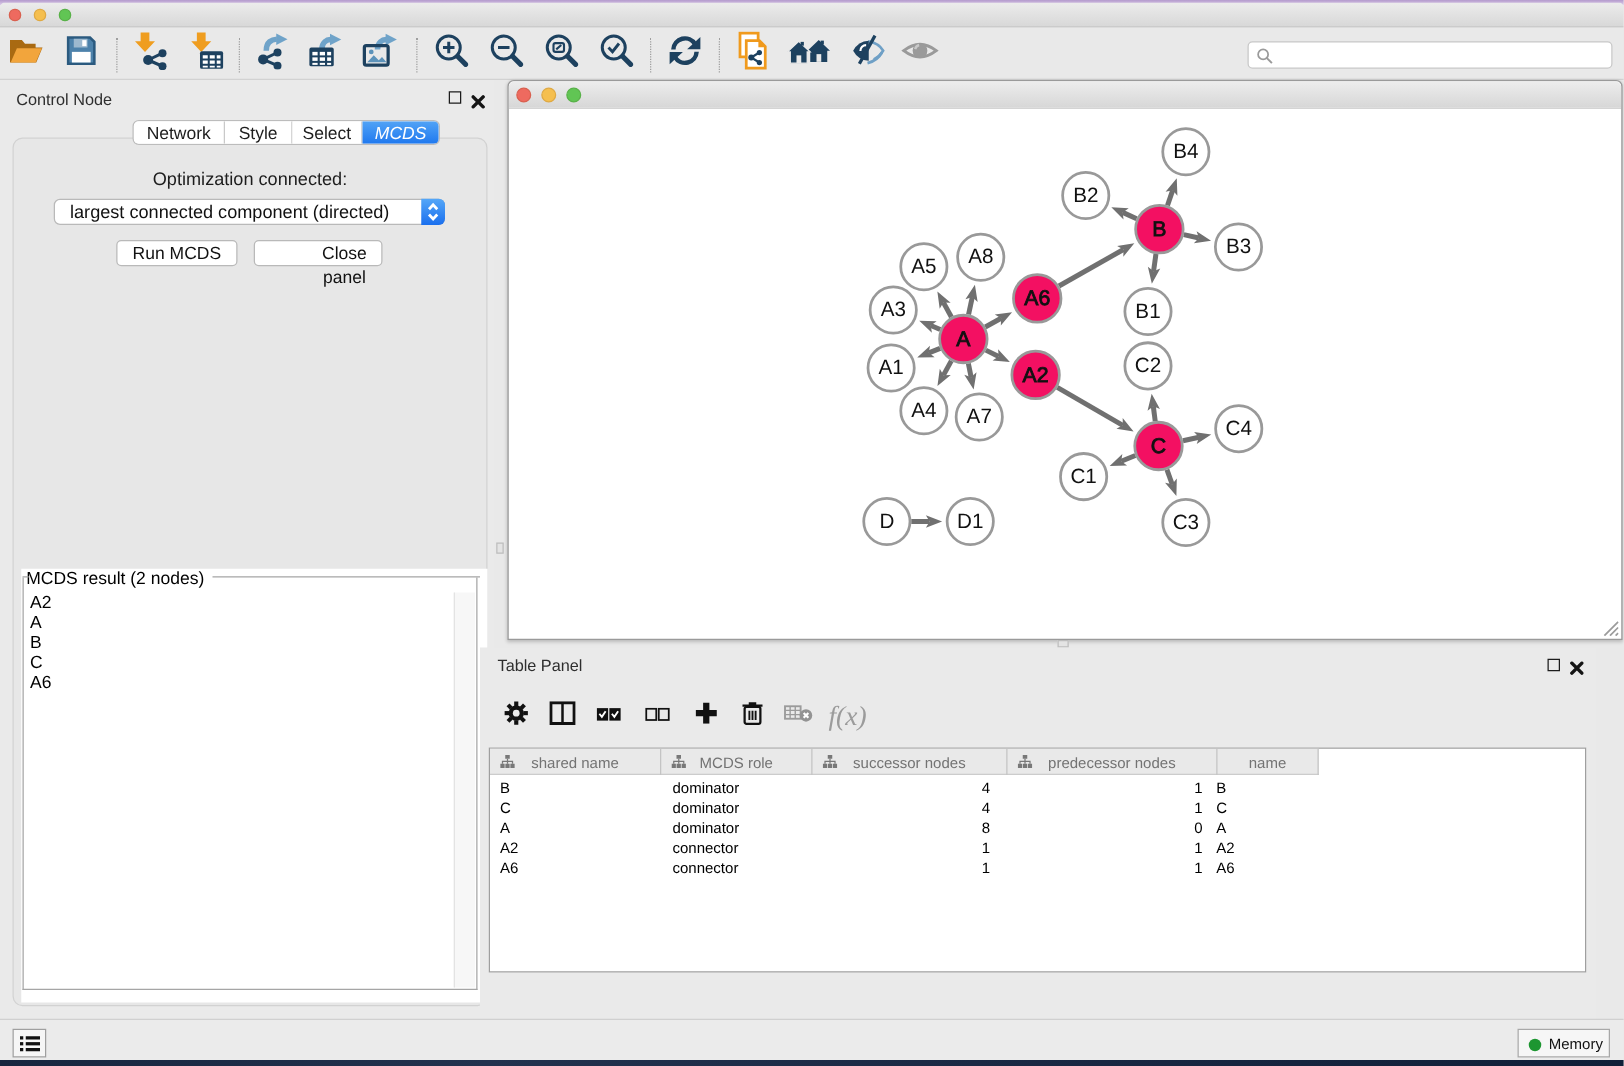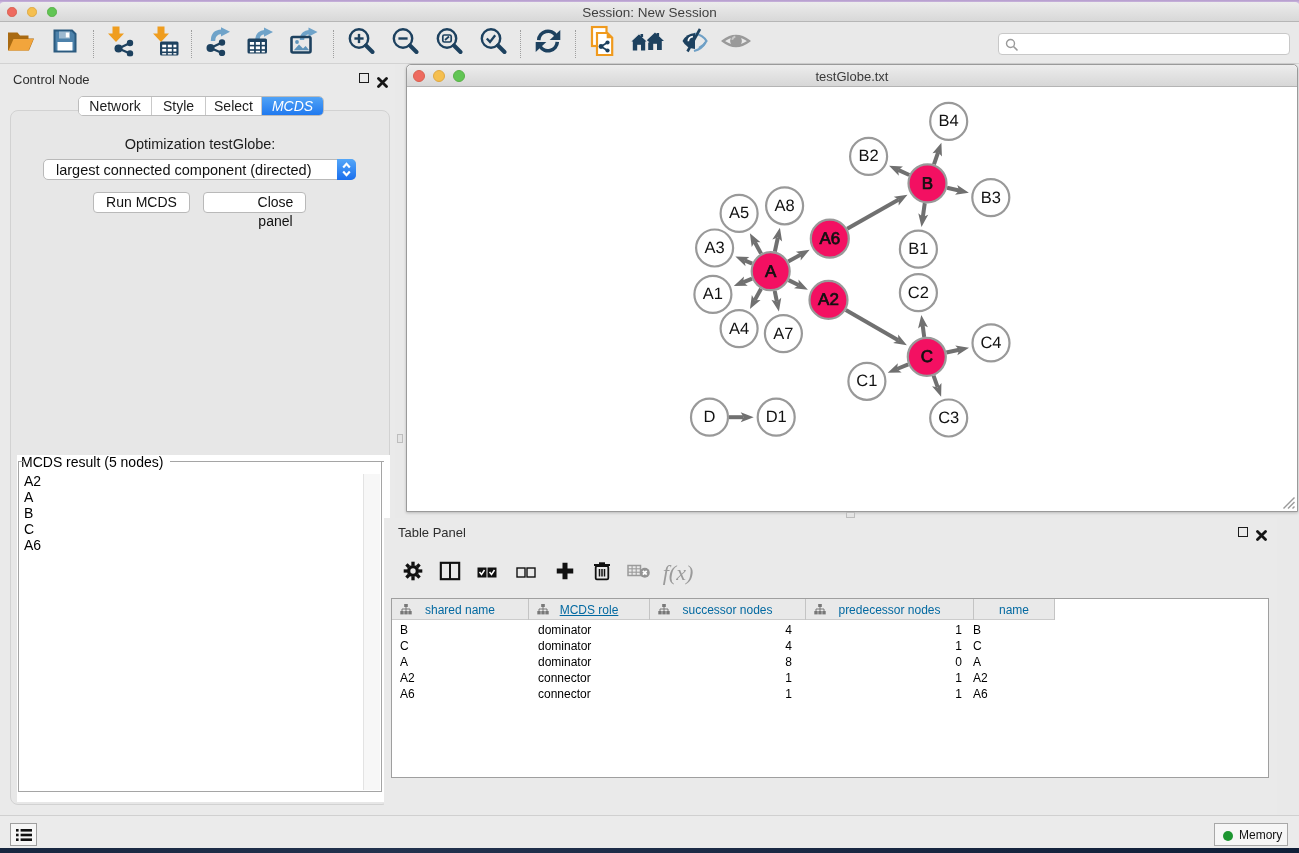--- a/index.html
+++ b/index.html
@@ -36,21 +36,21 @@
   .panel-title { font-size:13px; color:#2e2e2e; }
   #cp-title { left:13px; top:8px; }
   .float-icon { width:10px; height:10px; border:1.6px solid #1c1c1c; display:inline-block; }
   .close-x { width:11px; height:11px; }
   #cp-float { left:359px; top:9px; }
   #cp-close { left:377px; top:10px; }
   #tp-float { left:854px; top:9px; }
   #tp-close { left:872px; top:9px; }
 
   .seg { position:absolute; display:flex; height:20px; border:1px solid #bcbcbc;
-    border-radius:5px; background:#fff; overflow:hidden; }
+    border-radius:5px; background:#fff; overflow:hidden;margin-left:28px; }
   .seg .seg-item { font-size:13px; color:#1d1d1d; text-align:center; line-height:18.5px;
     border-right:1px solid #c9c9c9; background:#fff; }
   .seg .seg-item:last-child { border-right:none; }
   .seg .seg-item.sel { background:linear-gradient(#51a3f6,#2079ef); color:#fff;font-style:italic; }
 
   #cp-tabs { left:78px; top:32px; z-index:2; }
   #cp-tabs .seg-item { font-size:14px; }
   #cp-tabs .seg-item:nth-child(1){ width:73px; }
   #cp-tabs .seg-item:nth-child(2){ width:54px; }
   #cp-tabs .seg-item:nth-child(3){ width:56px; }
@@ -102,24 +102,24 @@
   #tp-toolbar { left:11px; top:36px; width:872px; height:37px; }
   .ticon { position:absolute; top:50%; transform:translate(-50%,-50%); }
   .fx { font-family:"Liberation Serif", serif; font-style:italic; font-size:22px; color:#9b9b9b; }
 
   #data-table { left:7px; top:80px; width:878px; height:180px; background:#fff;
     border:1px solid #9f9f9f; }
   #thead { position:absolute; left:0; top:0; height:21px; width:663px; display:flex;
     background:#e9e9e9; border-bottom:1px solid #cccccc; }
   .th { position:relative; height:21px; border-right:1px solid #c4c4c4;
     display:flex; align-items:center; justify-content:center; gap:6px;
-    font-size:12px; color:#0369a1; }
+    font-size:12px; color:#737373; }
   .th svg { position:absolute; left:8px; top:5px; }
   #thead .th:nth-child(1){ width:137px; }
-  #thead .th:nth-child(2){ width:121px;text-decoration:underline; }
+  #thead .th:nth-child(2){ width:121px; }
   #thead .th:nth-child(3){ width:156px; }
   #thead .th:nth-child(4){ width:168px; }
   #thead .th:nth-child(5){ width:81px; }
   .tr { position:absolute; left:0; height:16px; width:663px; font-size:12px; color:#000; }
   .td { position:absolute; top:1px; }
   .td.c0 { left:8px; }
   .td.c1 { left:146px; }
   .td.c2 { width:142px; left:258px; text-align:right; }
   .td.c3 { width:156px; left:414px; text-align:right; }
   .td.c4 { left:581px; }
@@ -145,21 +145,20 @@
     background:linear-gradient(90deg,#17263f,#22324e 30%,#1a2944 60%,#101f38); }
 </style>
 </head>
 <body>
 
 <div id="top-strip" class="abs"></div>
 <div id="titlebar" class="abs">
   <div class="abs light red" style="left:7px;"></div>
   <div class="abs light yellow" style="left:27px;"></div>
   <div class="abs light green" style="left:47px;"></div>
-  <div id="title-text" class="abs">Session: New Session</div>
 </div>
 
 <div id="toolbar" class="abs">
   <span class="tbtn" style="left:21px">
     <svg width="30" height="25" viewBox="0 0 30 25">
       <path d="M2 4 h9.5 l2.5 3 h8.5 v5 H2 z" fill="#a96a12"></path>
       <path d="M2 22 L2 10 L6.8 10 L28 10 L23 22 z" fill="#a96a12"></path>
       <path d="M2.5 22 L7.5 10.5 h20 L22.5 22 z" fill="#f2a53c"></path>
     </svg>
   </span>
@@ -350,34 +349,34 @@
         <path d="M1.5 1.5 L9.5 9.5 M9.5 1.5 L1.5 9.5" stroke="#151515" stroke-width="2.8" stroke-linecap="round"></path>
       </svg>
   </span>
   <div id="cp-tabs" class="seg">
       <div class="seg-item">Network</div>
       <div class="seg-item">Style</div>
       <div class="seg-item">Select</div>
       <div class="seg-item sel">MCDS</div>
     </div>
   <div id="cp-inner" class="abs">
-    <div id="opt-label" class="abs">Optimization testGlobe:</div>
+    <div id="opt-label" class="abs">Optimization connected:</div>
     <div id="opt-select" class="abs">
       <span id="opt-select-text">largest connected component (directed)</span>
       <span id="opt-stepper">
         <svg width="19" height="21" viewBox="0 0 19 21">
           <path d="M6.2 8.4 L9.5 4.8 L12.8 8.4" fill="none" stroke="#ffffff" stroke-width="2.2" stroke-linejoin="miter"></path>
           <path d="M6.2 12.6 L9.5 16.2 L12.8 12.6" fill="none" stroke="#ffffff" stroke-width="2.2" stroke-linejoin="miter"></path>
         </svg>
       </span>
     </div>
     <div id="btn-run" class="btn">Run MCDS</div>
     <div id="btn-close" class="btn">Close panel</div>
     <div id="result-outer" class="abs">
-      <div id="result-title">MCDS result (5 nodes)</div>
+      <div id="result-title">MCDS result (2 nodes)</div>
       <div id="result-box">
         <span class="rb-top" id="rb-top-l"></span>
         <span class="rb-top" id="rb-top-r"></span>
         <div id="result-list" class="abs">
             <div>A2</div>
             <div>A</div>
             <div>B</div>
             <div>C</div>
             <div>A6</div>
           </div>
@@ -385,21 +384,20 @@
       </div>
     </div>
   </div>
 </div>
 
 <div id="net-window" class="abs">
   <div id="net-titlebar" class="abs">
     <div class="abs light red" style="left:6px;"></div>
     <div class="abs light yellow" style="left:26px;"></div>
     <div class="abs light green" style="left:46px;"></div>
-    <div id="net-title-text" class="abs">testGlobe.txt</div>
   </div>
   <svg id="graph-svg" width="890" height="425">
       <line x1="354.105944290144" y1="166.65137911298496" x2="347.69034052851595" y2="154.91650894139943" stroke="#707070" stroke-width="4"></line>
       <polygon points="342.89331267358796,146.1421984978919 353.51660410674805,155.1502881469877 347.69034052851595,154.91650894139943 344.74229366324056,159.94731600191568" fill="#707070"></polygon>
       <line x1="367.8578906258273" y1="164.63697504107154" x2="370.84342773303064" y2="150.58991555825872" stroke="#707070" stroke-width="4"></line>
       <polygon points="372.9223730459443,140.8084030787945 375.1105003788887,154.56384195855483 370.84342773303064,150.58991555825872 365.3289878994244,152.48489664564116" fill="#707070"></polygon>
       <line x1="345.21805833486167" y1="176.55684408857024" x2="337.63315520584985" y2="173.42012835607335" stroke="#707070" stroke-width="4"></line>
       <polygon points="328.39218437328066,169.59855040035848 342.316235433478,169.94611632650322 337.63315520584985,173.42012835607335 338.4946574777631,179.1870871590724" fill="#707070"></polygon>
       <line x1="345.1393378356046" y1="191.64995436356355" x2="336.06107601714257" y2="195.2938241592092" stroke="#707070" stroke-width="4"></line>
       <polygon points="326.78074493494483,199.018801340991 336.98268675091094,189.5361654635758 336.06107601714257,195.2938241592092 340.70766393269275,198.81649654577353" fill="#707070"></polygon>

